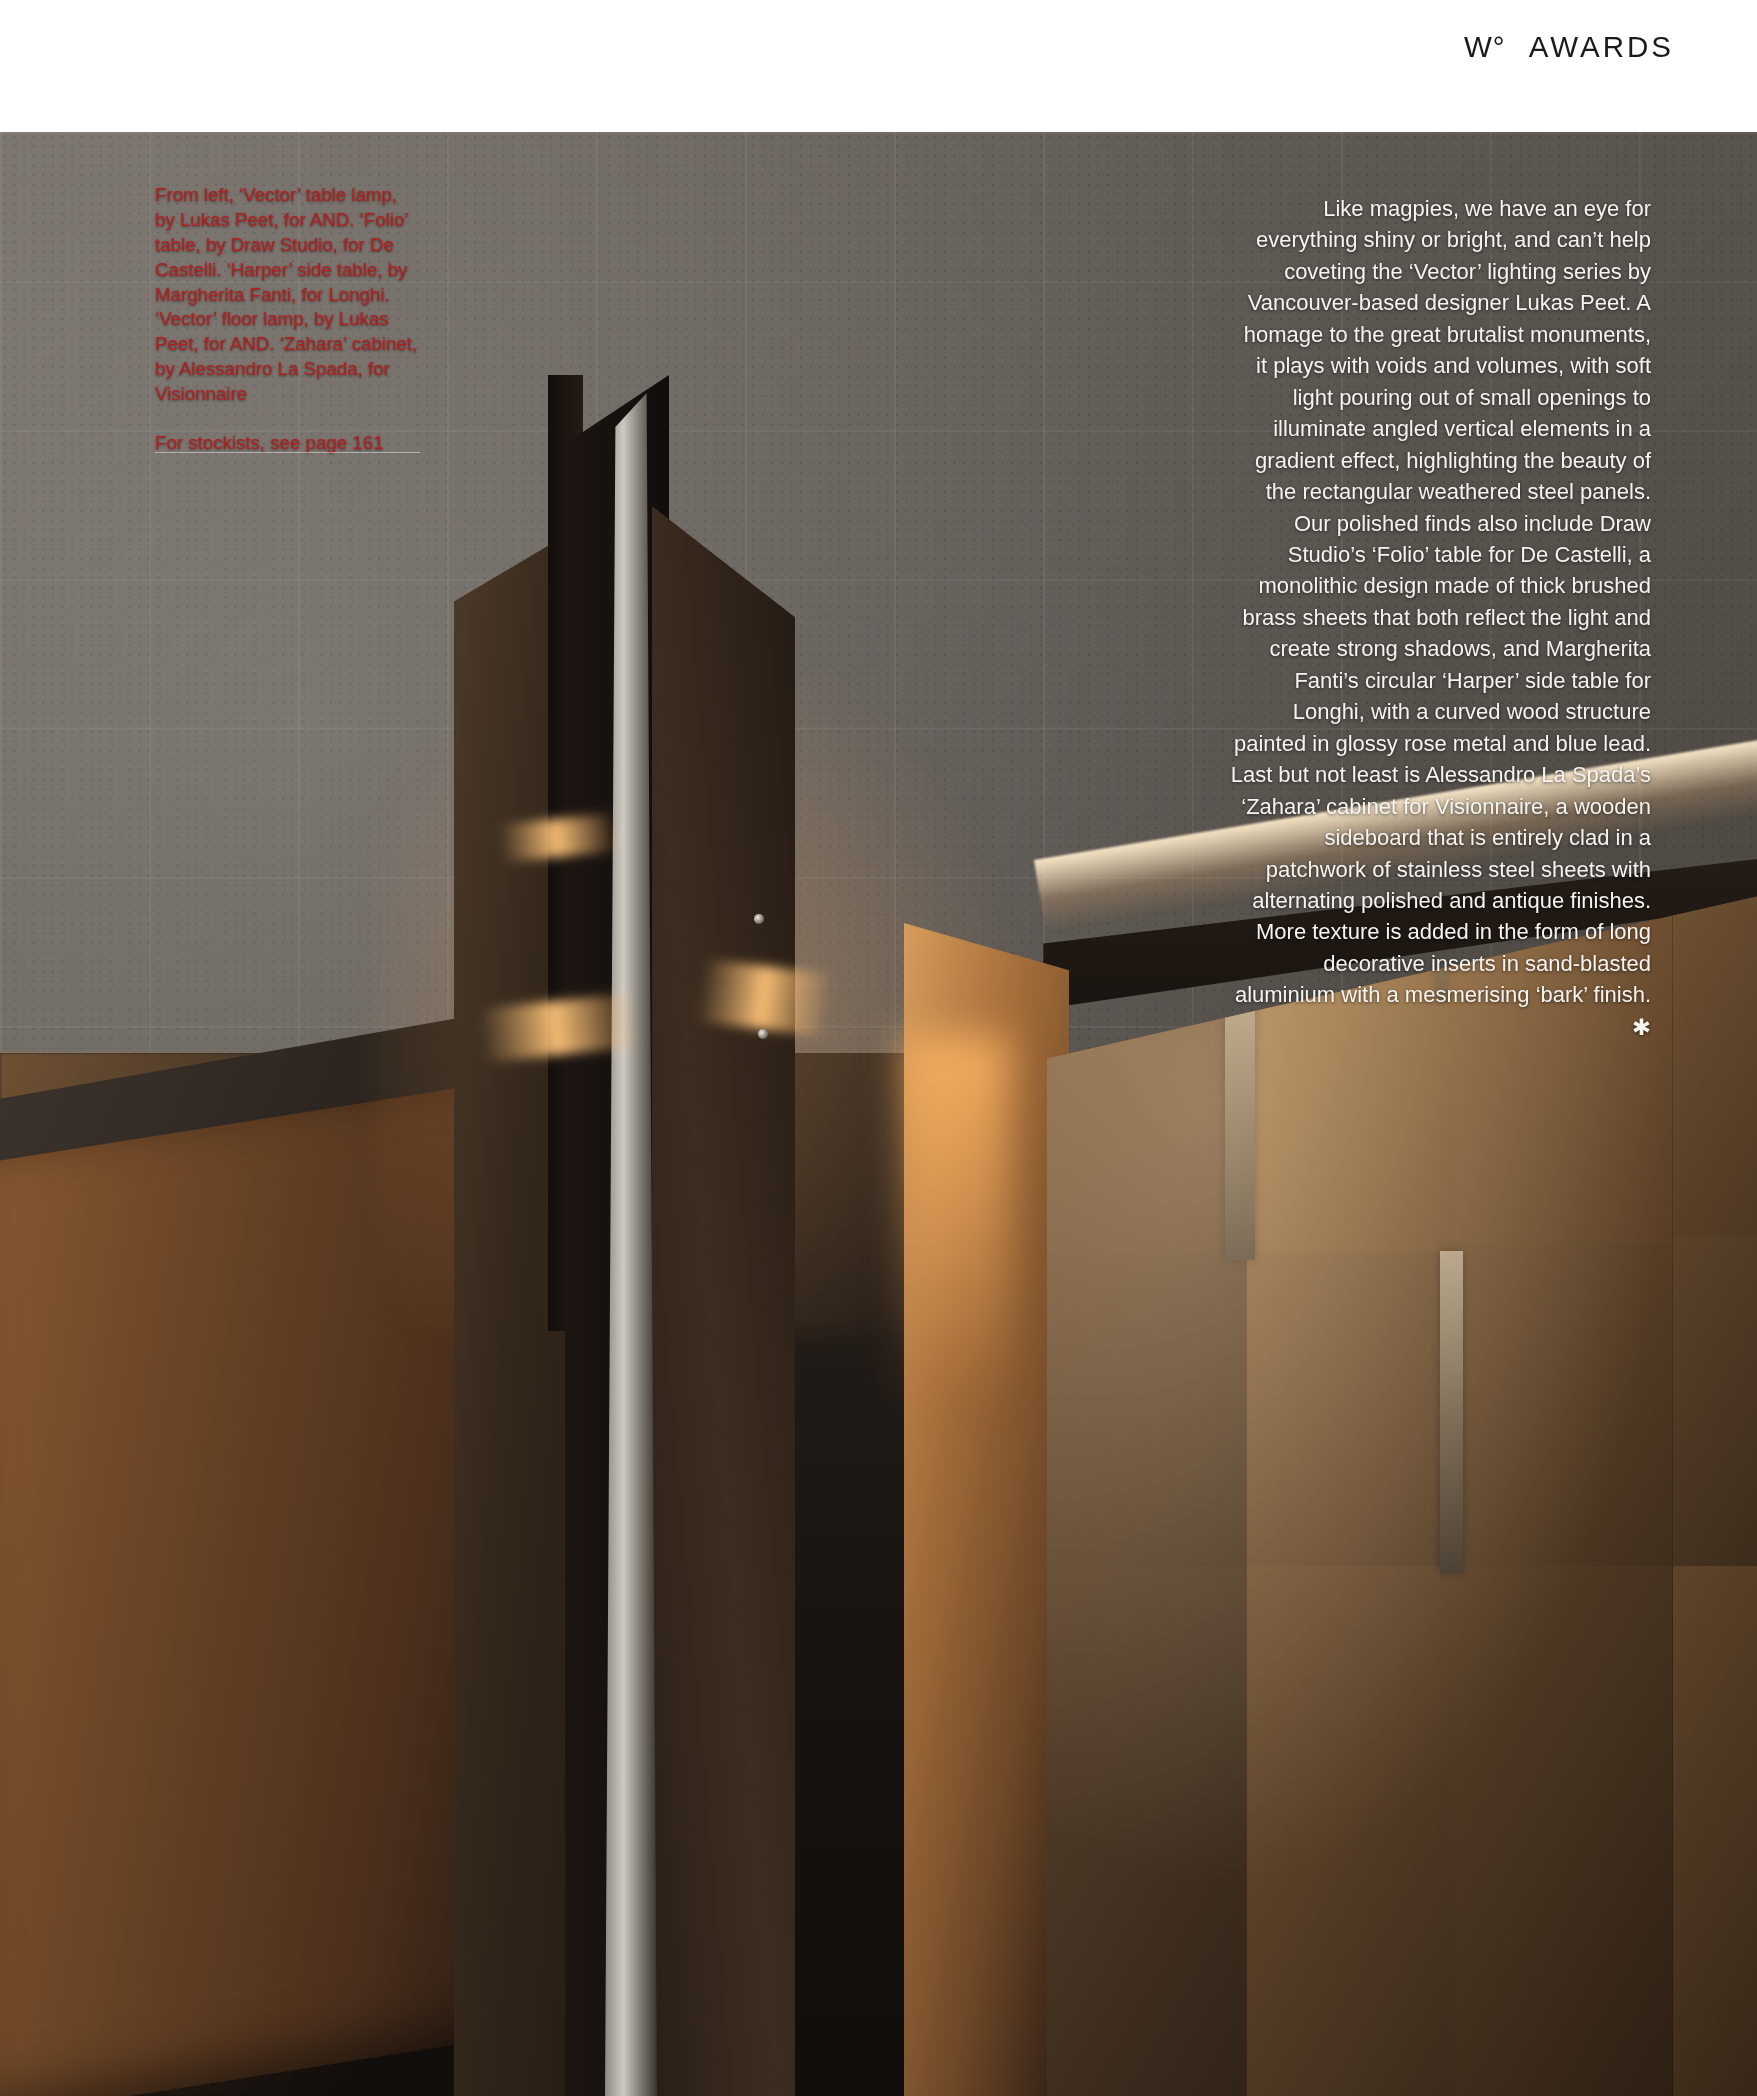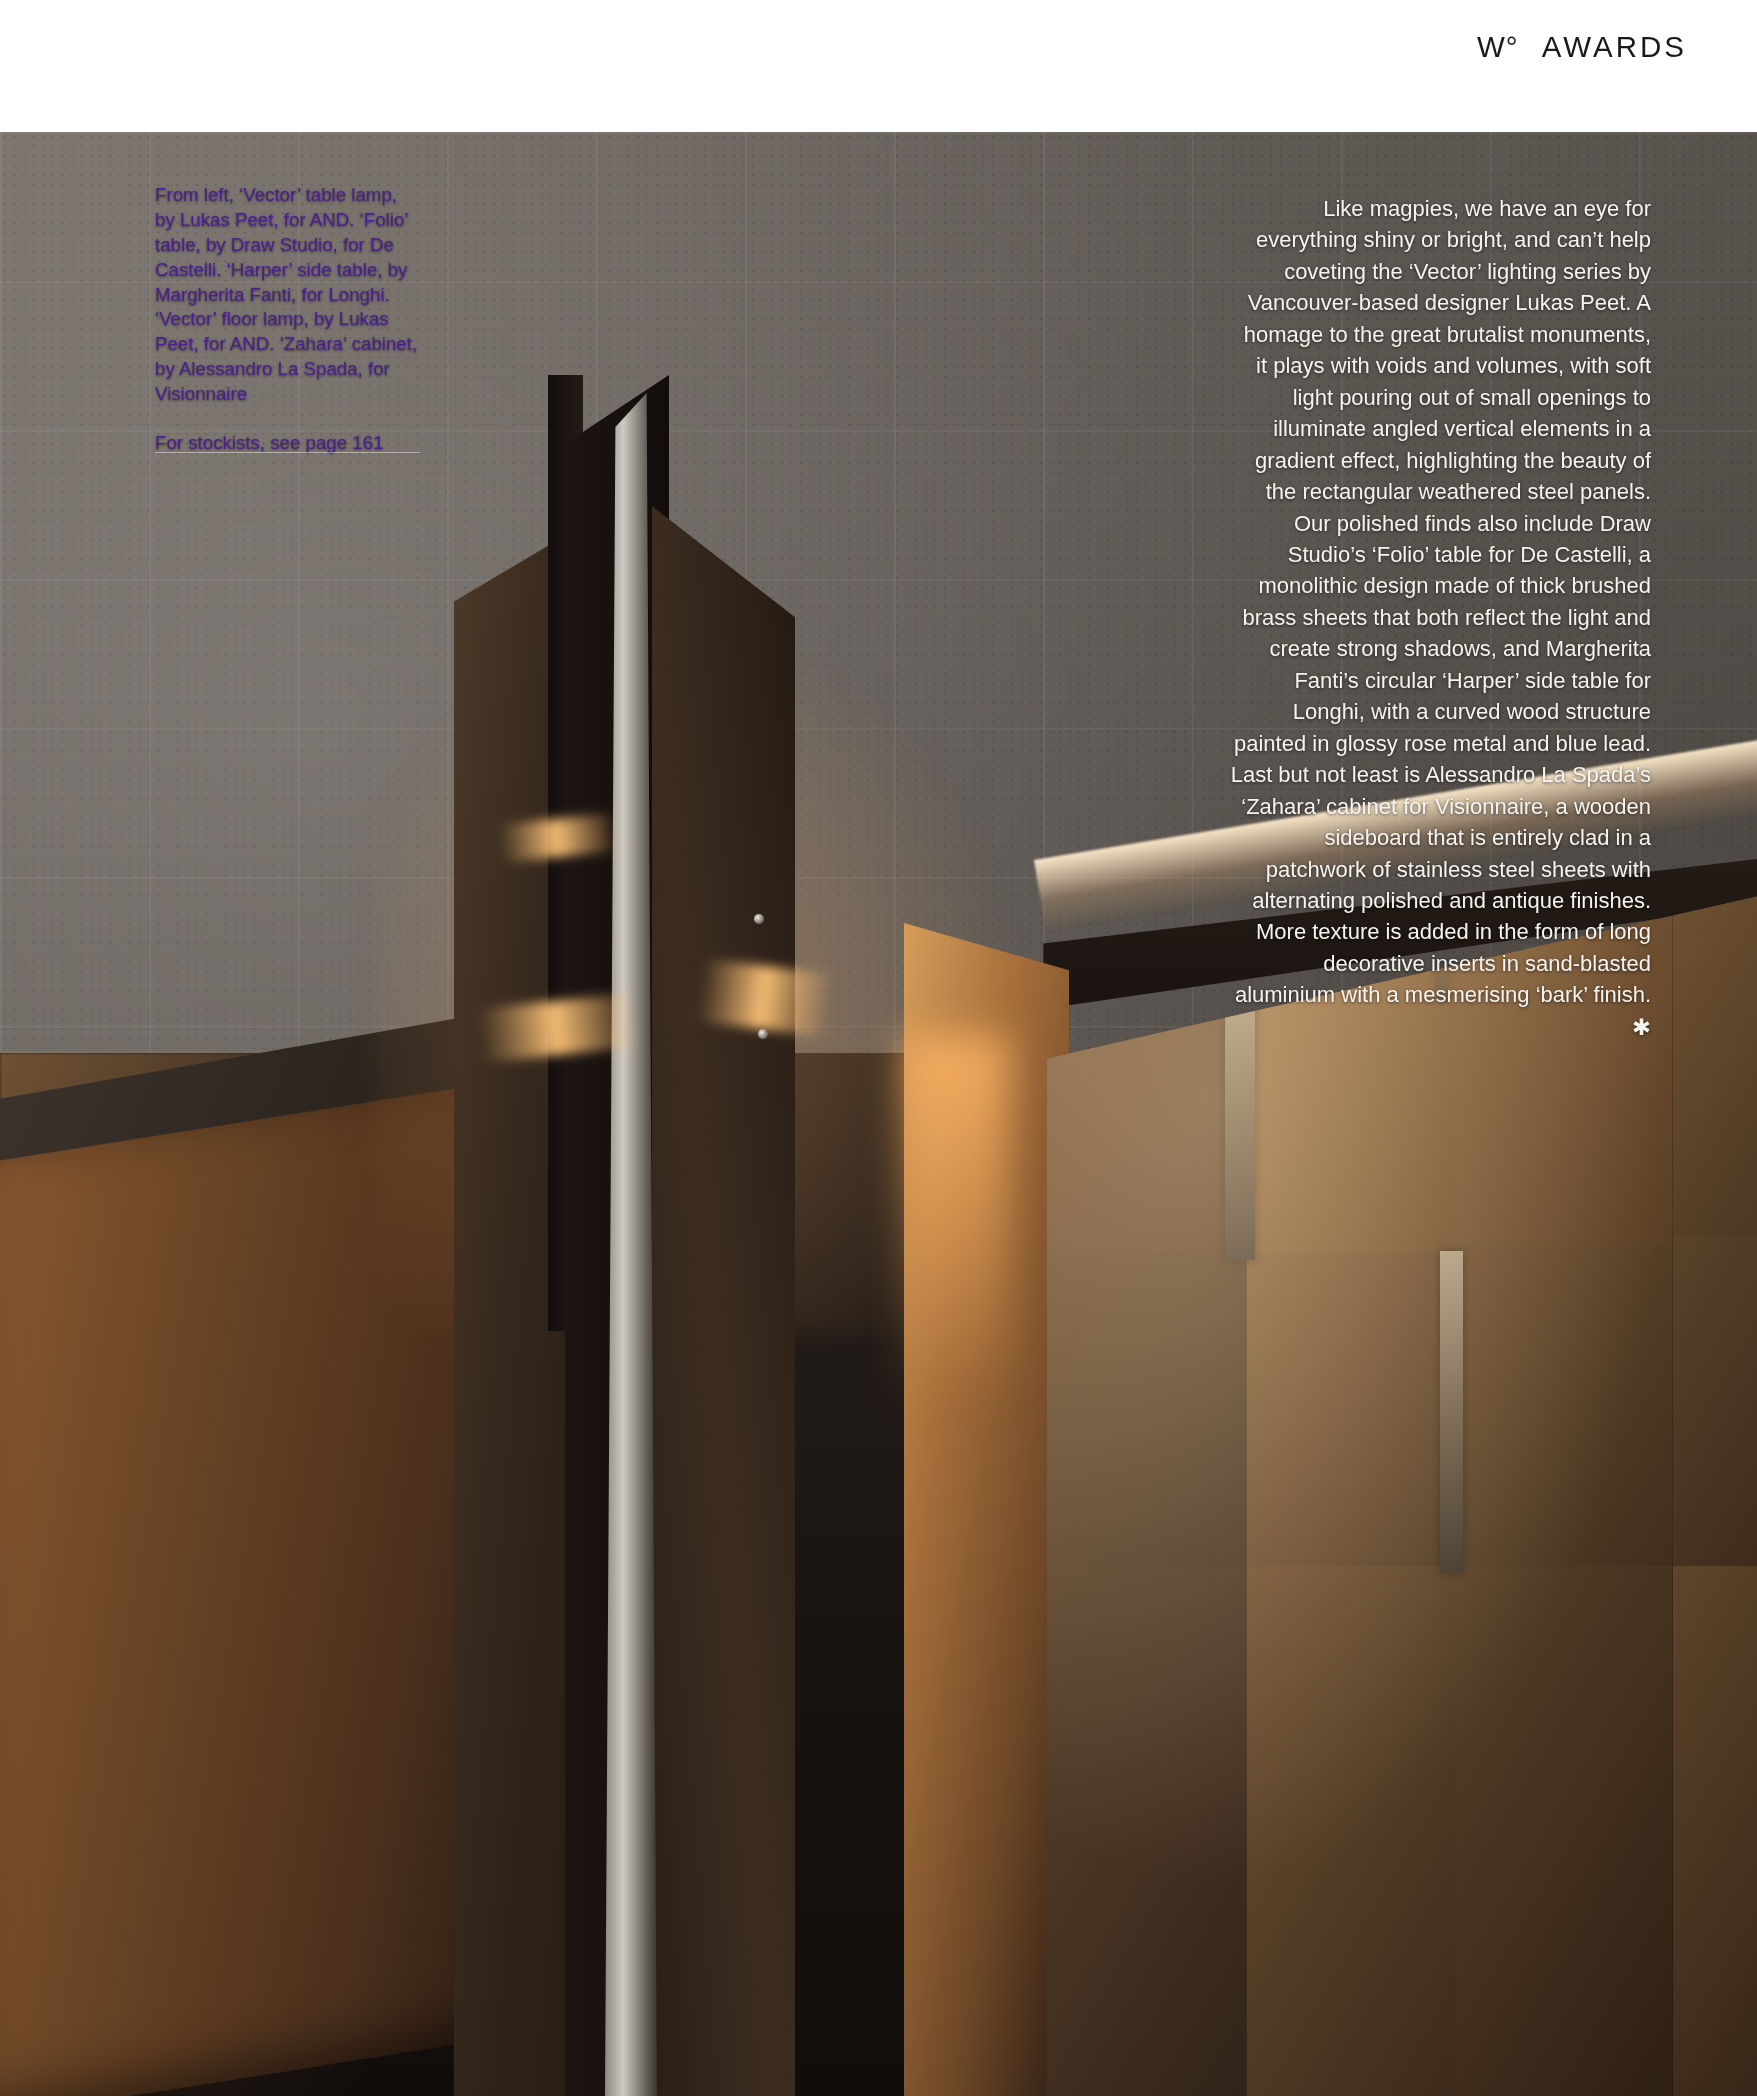--- a/index.html
+++ b/index.html
@@ -23,21 +23,21 @@
     position: absolute;
     top: 0;
     left: 0;
     width: 1757px;
     height: 132px;
     background: #ffffff;
     z-index: 40;
   }
   .header-title {
     position: absolute;
-    right: 70px;
+    right: 83px;
     top: 29.5px;
     font-size: 29.5px;
     letter-spacing: 3px;
     color: #1a1a1a;
     font-weight: 400;
     white-space: nowrap;
   }
   .header-title .wmark {
     font-size: 29.5px;
     letter-spacing: 0.9px;
@@ -266,21 +266,21 @@
     background: linear-gradient(100deg, #d79d5b 0%, #a9713c 30%, #6a4526 70%, #2d1d13 100%);
     clip-path: polygon(0% 0%, 100% 4%, 100% 100%, 0% 100%);
   }
 
   
   .caption {
     position: absolute;
     left: 155px;
     top: 183px;
     width: 265px;
-    color: #4c1d95;
+    color: #b91c1c;
     font-size: 18.7px;
     line-height: 1.33;
     z-index: 30;
     text-shadow: 0 0.9px 2.6px rgba(0,0,0,0.55);
   }
   .caption p { margin: 0; }
   .caption .stockists {
     margin-top: 24px;
   }
   .caption-rule {

